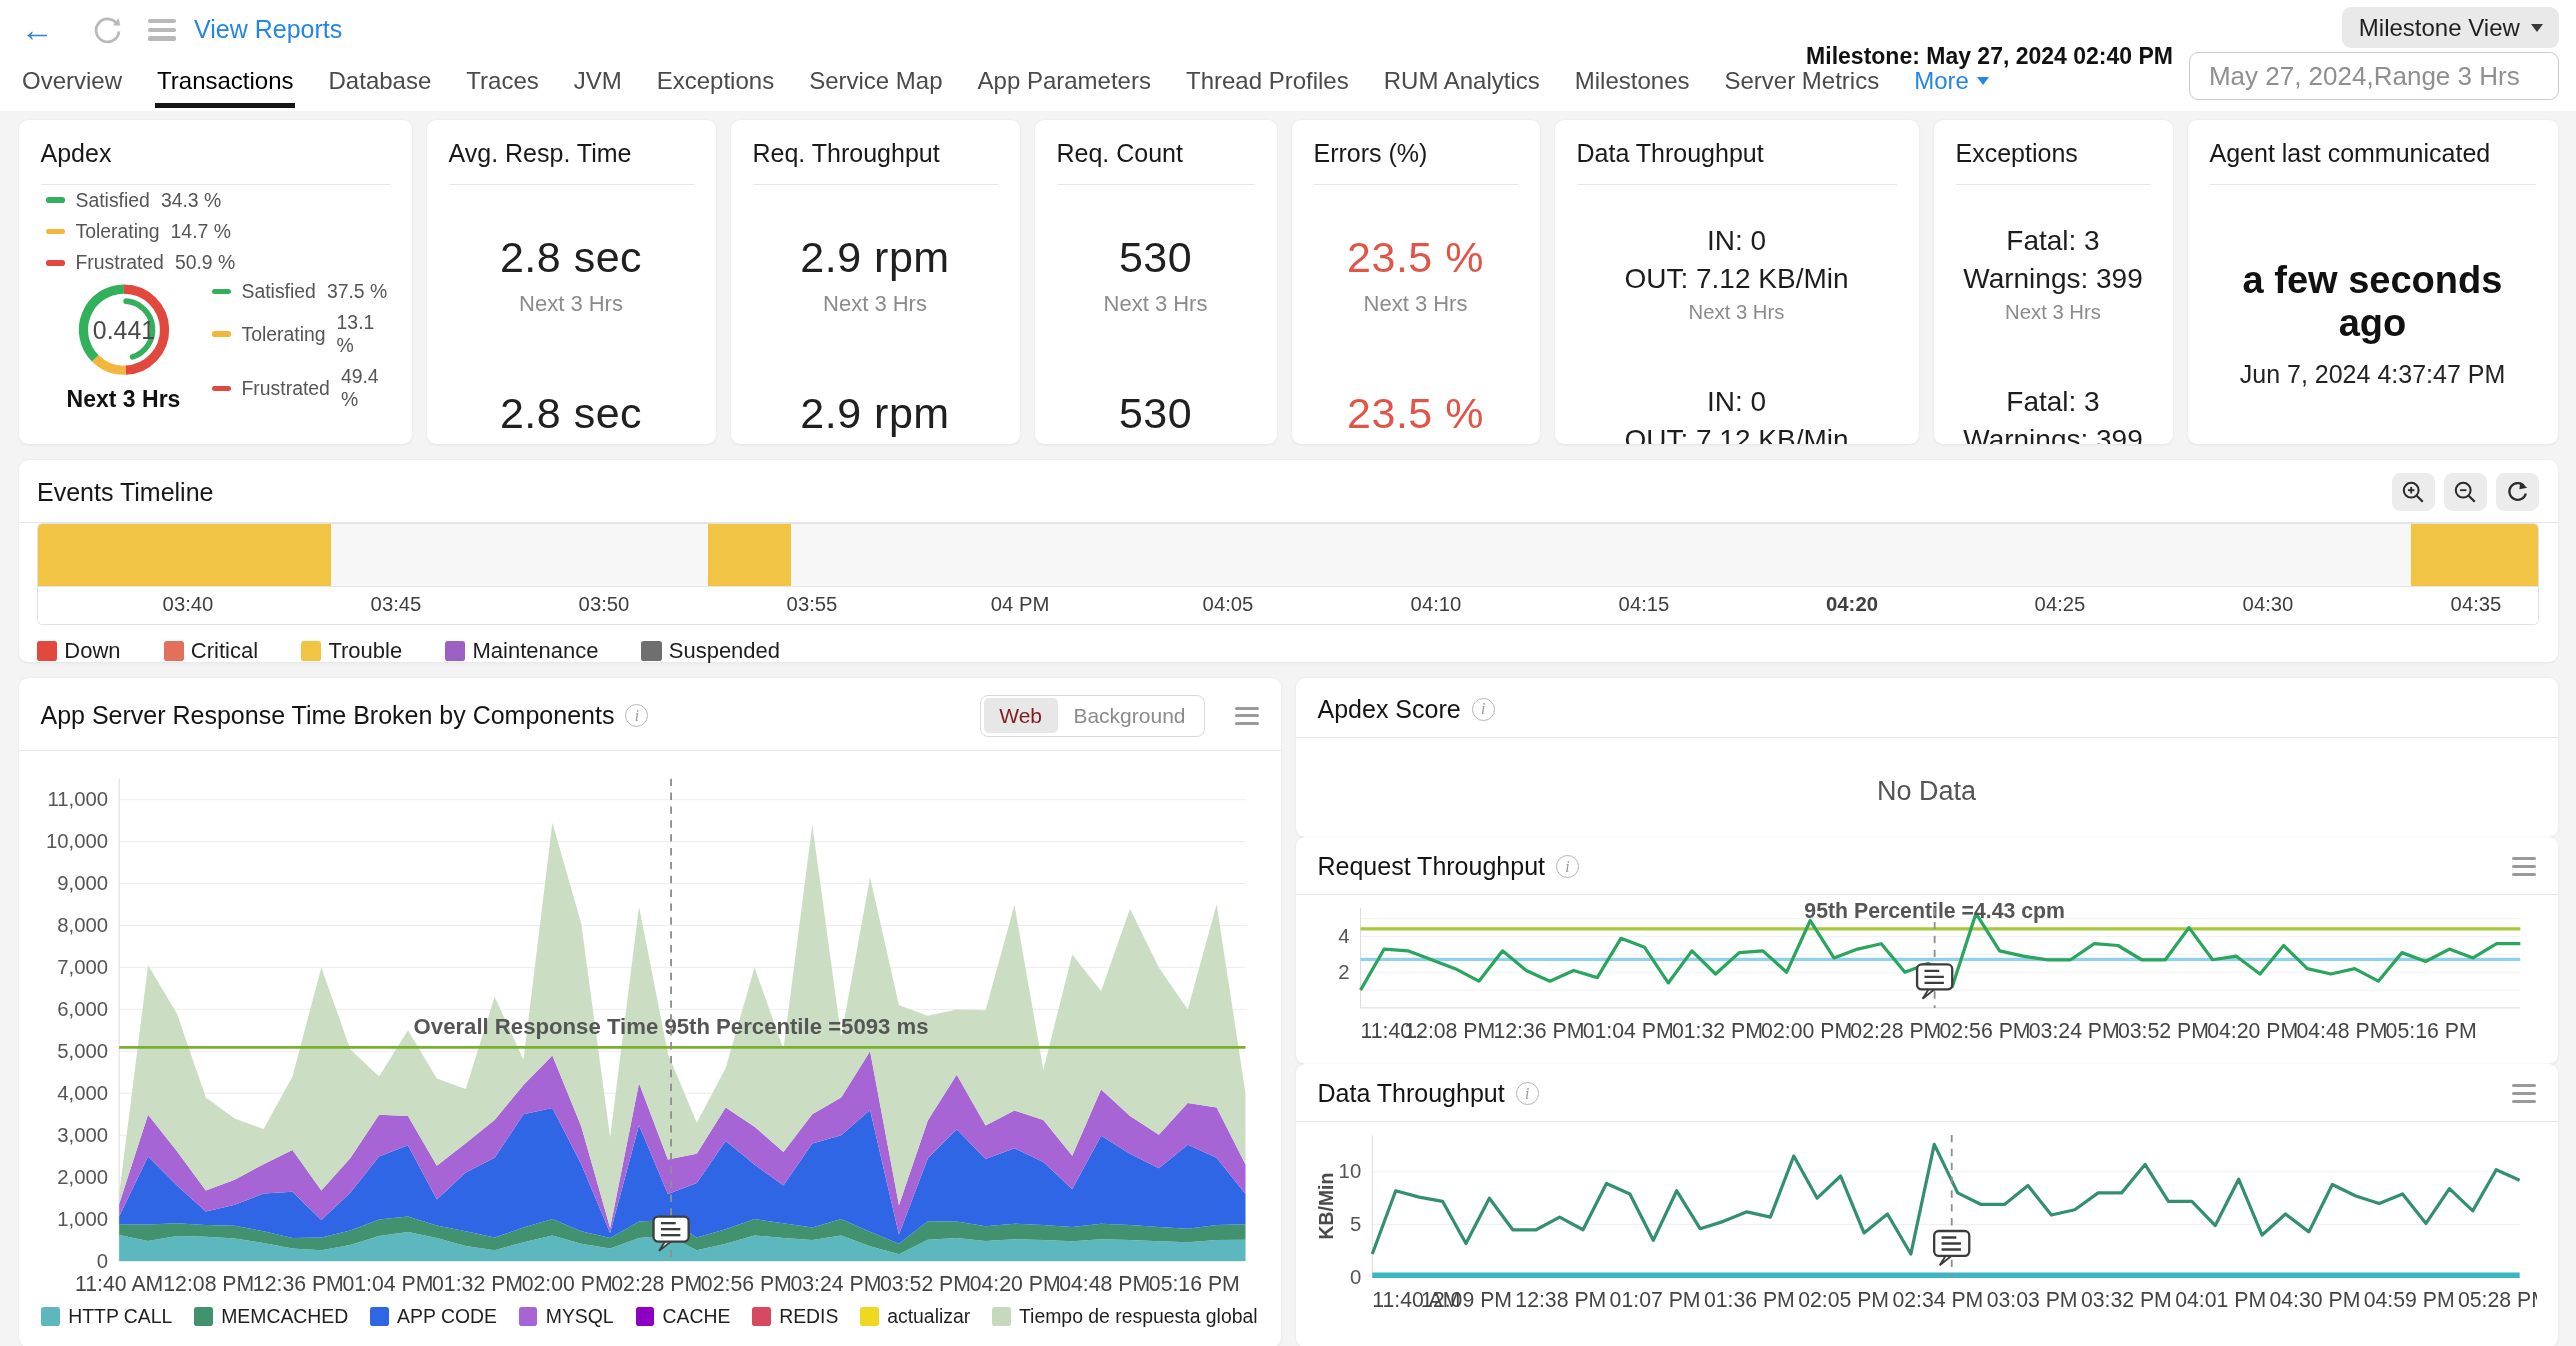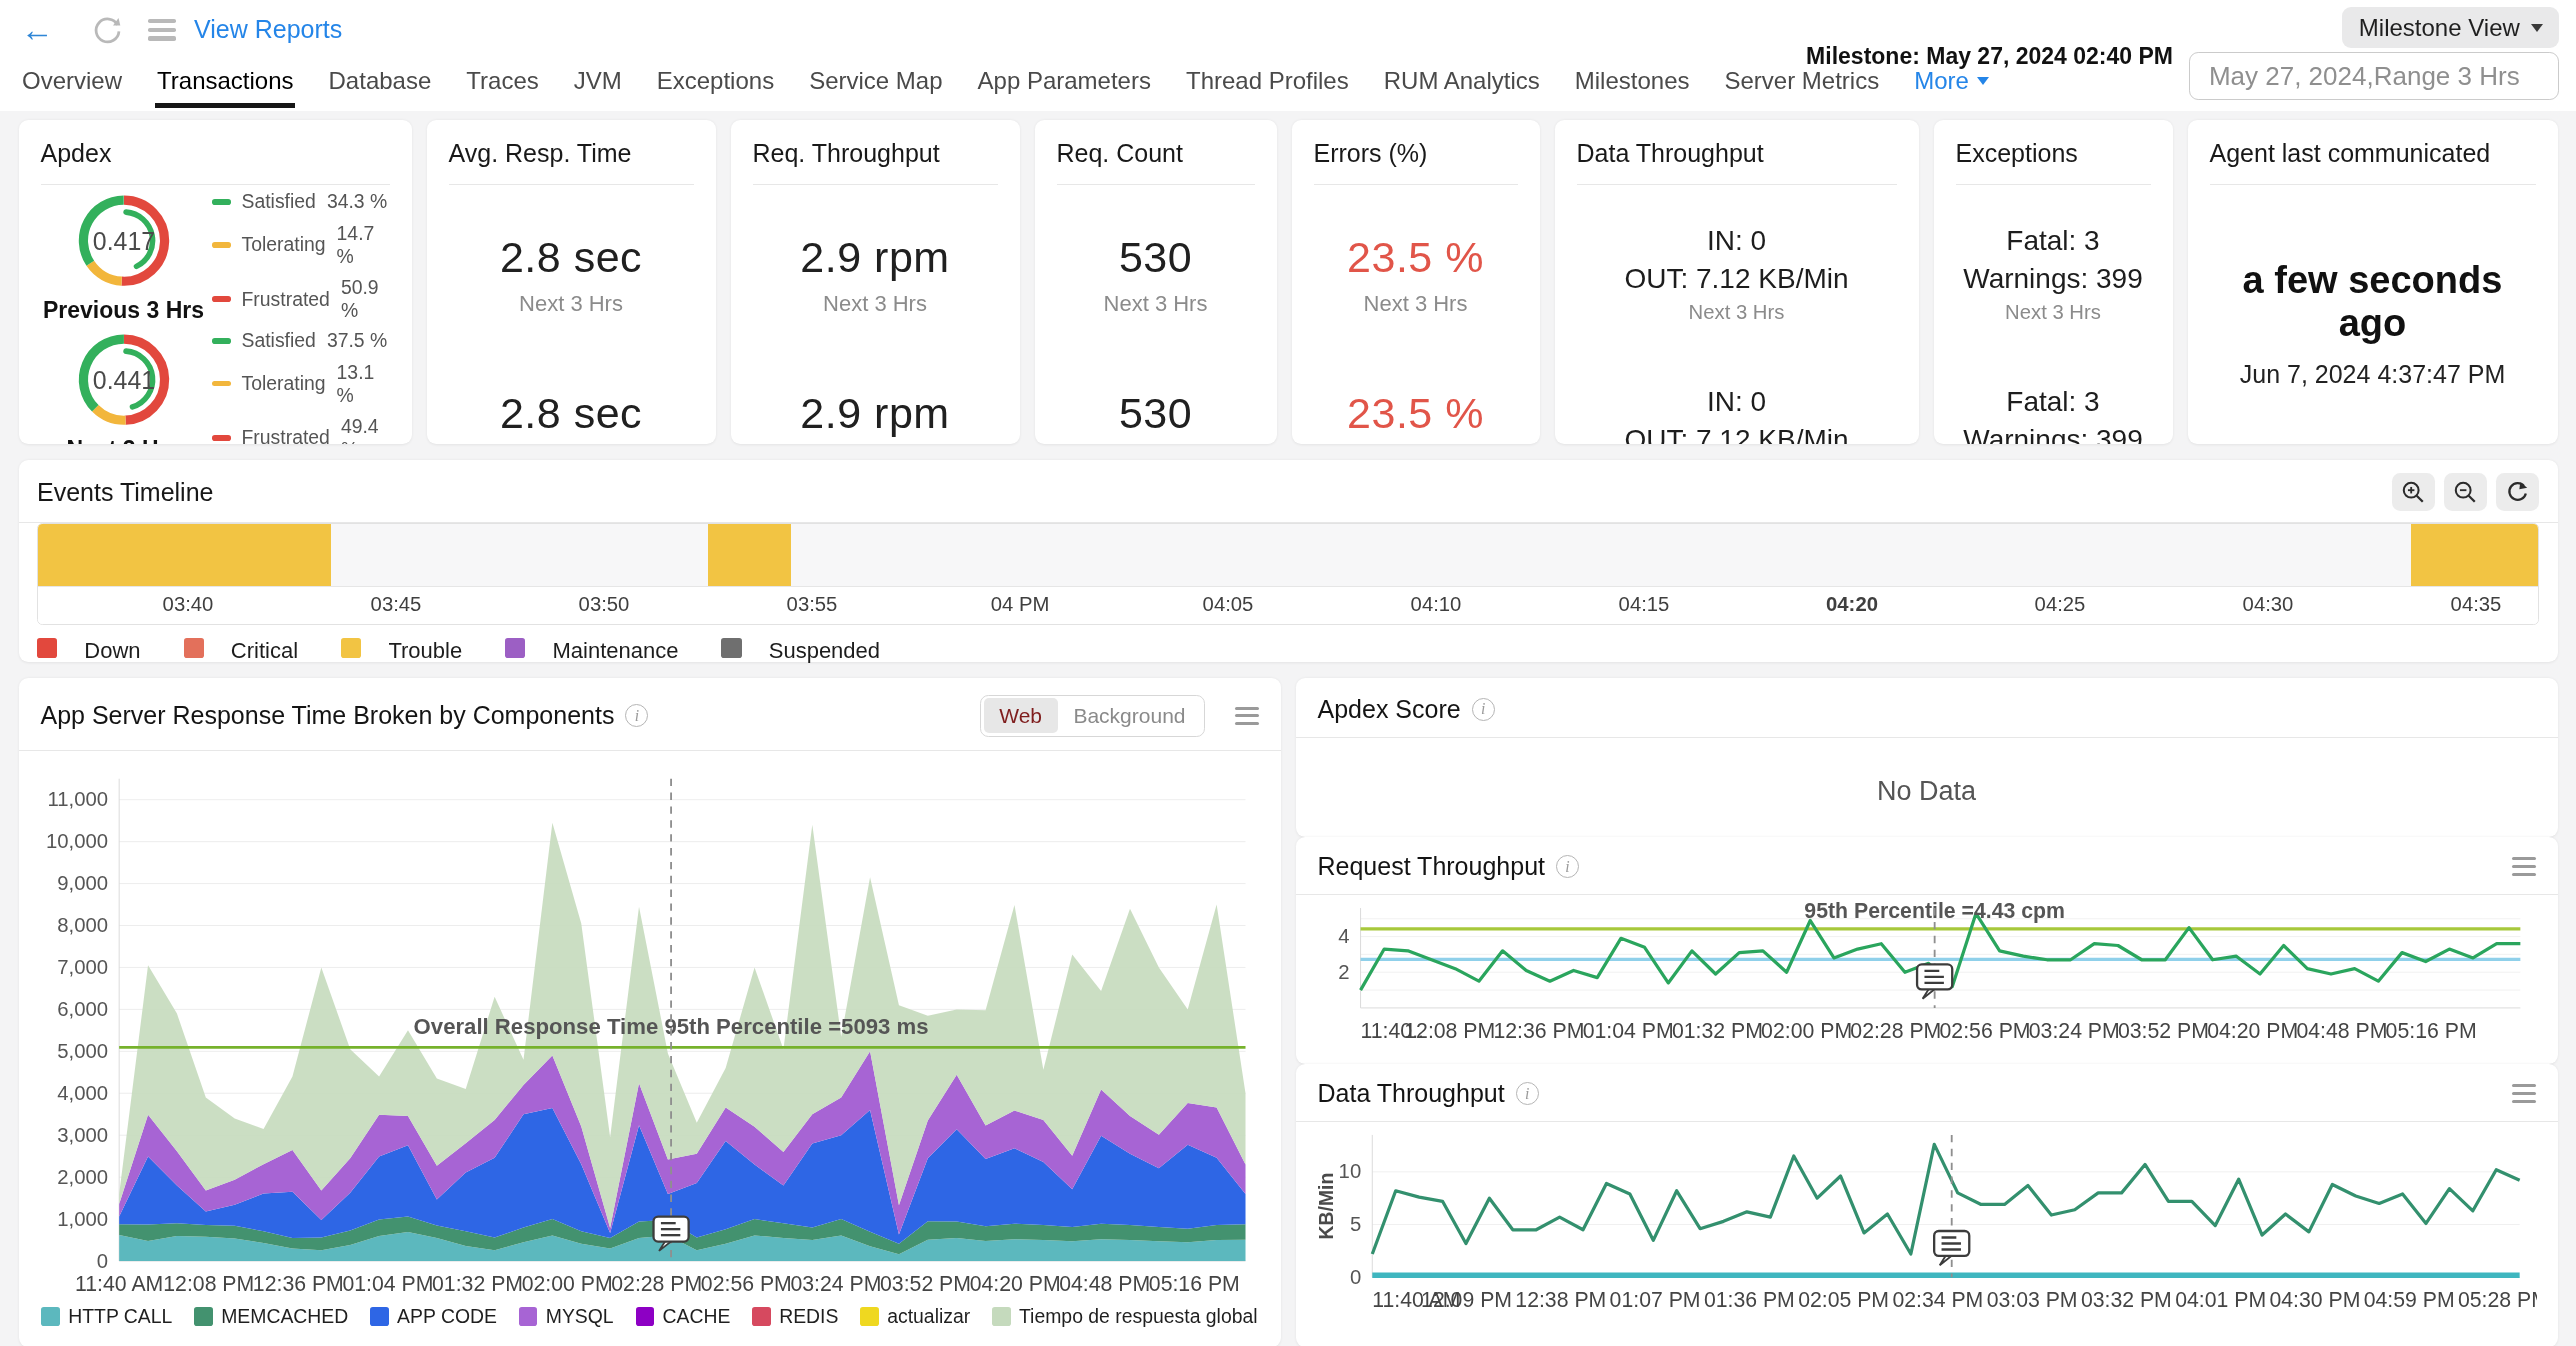--- a/index.html
+++ b/index.html
@@ -56,21 +56,21 @@
   .tl-title { font-size:25px; color:#171717; }
   .tl-zoom { margin-left:auto; display:flex; gap:9.2px; }
   .zbtn { width:43px; height:38px; background:#ececec; border:none; border-radius:8.3px; display:flex; align-items:center; justify-content:center; }
   .tl-divider { height:0.9px; background:#e7e7e7; margin:11px -18.5px 0; }
   .tl-box { border:0.9px solid #e2e2e2; border-radius:5.5px; height:102px; margin-top:0; position:relative; overflow:hidden; }
   .tl-track { height:63px; background:#f7f7f8; border-bottom:0.9px solid #e6e6e6; position:relative; }
   .tl-block { position:absolute; top:0; bottom:0; background:#f2c443; }
   .tl-axis { position:relative; height:37px; background:#fff; }
   .tl-tick { position:absolute; top:6.5px; transform:translateX(-50%); font-size:20.3px; color:#3f3f3f; }
   .tl-legend { display:flex; gap:43px; margin-top:13px; align-items:center; }
-  .tll-item { display:flex; align-items:flex-start; gap:27px; font-size:22px; color:#1d1d1d; }
+  .tll-item { display:flex; align-items:center; gap:7px; font-size:22px; color:#1d1d1d; }
   .tll-swatch { width:20.3px; height:20.3px; border-radius:2.8px; }
   .bottom { position:absolute; top:678px; left:18.5px; right:18.5px; height:669px; display:flex; gap:15px; }
   .main-card { flex:0 0 1262px; padding:16.6px 22px; overflow:hidden; }
   .chart-head { display:flex; align-items:center; gap:11px; }
   .chart-title { font-size:25px; color:#141414; }
   .info-i { width:23px; height:23px; border:1.8px solid #b5b5b5; border-radius:50%; color:#9a9a9a; font-size:15.7px; display:flex; align-items:center; justify-content:center; font-family:"Liberation Serif",serif; font-style:italic; flex:0 0 auto; }
   .toggle { margin-left:auto; display:flex; align-items:center; border:1.8px solid #d7d7d7; border-radius:8.3px; background:#fff; padding:2.8px; font-size:21px; }
   .tg-on { background:#e7e7e7; color:#7f1d1d; padding:5.5px 15.7px; border-radius:5px; }
   .tg-off { color:#8a8a8a; padding:5.5px 15.7px; }
   .menu-icon { margin-left:18.5px; display:flex; flex-direction:column; gap:4.6px; }
@@ -156,27 +156,20 @@
       </div>
     </nav>
 </div>
 
 <section class="kpi-row">
   <div class="card kcard apdex-card">
     <div class="ktitle">Apdex</div>
     <div class="kdivider"></div>
     <div id="gauges">
         <div class="gauge-row">
-          <div class="gauge-col"><svg width="124" height="107" viewBox="0 0 134 116">
-              <path d="M 67 12 A 44 44 0 1 1 64.51318448279092 99.9296682047949" fill="none" stroke="#e2483d" stroke-width="10"></path>
-              <path d="M 64.51318448279092 99.9296682047949 A 44 44 0 0 1 30.45378043538424 80.50252712548027" fill="none" stroke="#f2b63c" stroke-width="10"></path>
-              <path d="M 30.45378043538424 80.50252712548027 A 44 44 0 0 1 66.72354166551537 12.000868522329966" fill="none" stroke="#33b05c" stroke-width="10"></path>
-              <path d="M 69.16245068606788 25.07551444194545 A 31 31 0 0 1 80.53112046270645 83.89101609880369" fill="none" stroke="#33b05c" stroke-width="6" stroke-linecap="round"></path>
-              <text x="67" y="66" text-anchor="middle" font-size="27" fill="#4a4a4a">0.417</text>
-            </svg><div class="gauge-label">Previous 3 Hrs</div></div>
           <div class="gauge-legend">
             <div class="gl-item">
               <span class="gl-swatch" style="background: rgb(51, 176, 92);"></span>
               <span>Satisfied</span>
               <span>34.3 %</span>
             </div>
             <div class="gl-item">
               <span class="gl-swatch" style="background: rgb(242, 182, 60);"></span>
               <span>Tolerating</span>
               <span>14.7 %</span>

